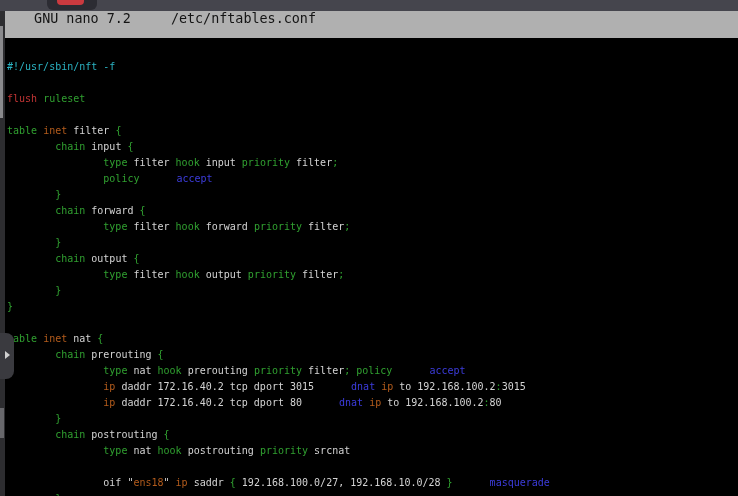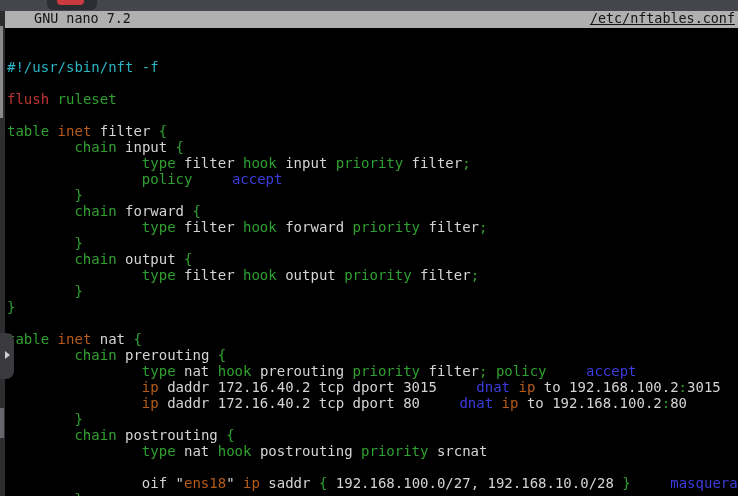--- a/index.html
+++ b/index.html
@@ -7,39 +7,39 @@
        font-family:"DejaVu Sans Mono","Liberation Mono",monospace;}
 
   
   .chrome{position:absolute;left:0;top:0;width:738px;height:11px;background:var(--chrome-bg);z-index:4;}
   .tab-notch{position:absolute;left:47px;top:0;width:50px;height:10px;background:var(--notch-bg);
              border-radius:0 0 6px 6px;}
   .red-pill{position:absolute;left:10px;top:0;width:27px;height:5px;background:var(--pill-bg);
             border-radius:0 0 4px 4px;}
 
   
-  .titlebar{position:absolute;left:5px;top:11px;right:0;height:17px;background:var(--titlebar-bg);
+  .titlebar{position:absolute;left:5px;top:11px;right:0;height:27px;background:var(--titlebar-bg);
             color:var(--titlebar-fg);font-size:13.4px;line-height:15px;z-index:3;
-            display:flex;justify-content:space-between;white-space:pre;}
+            display:flex;justify-content:flex-start;white-space:pre;gap:40px;}
   .titlebar .app{padding-left:13px;}
-  .titlebar .file{padding-right:3px;text-decoration:underline;}
+  .titlebar .file{padding-right:3px;}
 
   
   .left-strip{position:absolute;left:0;top:11px;width:5px;height:485px;background:var(--strip-bg);z-index:2;}
   .strip-thumb-top{position:absolute;left:0;top:15px;width:3px;height:92px;background:var(--strip-thumb-top);}
   .strip-thumb-low{position:absolute;left:0;top:397px;width:4px;height:30px;background:var(--strip-thumb-low);}
   .drawer-handle{position:absolute;left:0;top:333px;width:14px;height:46px;background:var(--handle-bg);
                  border-radius:0 8px 8px 0;z-index:5;}
   .drawer-arrow{position:absolute;left:5px;top:18px;width:0;height:0;
                 border-left:5px solid var(--handle-arrow);
                 border-top:4px solid transparent;border-bottom:4px solid transparent;}
 
   
   .editor{position:absolute;left:7px;top:27px;right:0;bottom:0;
-          font-size:14px;line-height:16px;white-space:pre;color:var(--tok-w);}
+          font-size:10px;line-height:16px;white-space:pre;color:var(--tok-w);}
   .line{min-height:16px;}
   .tok-c{color:var(--tok-c);} .tok-g{color:var(--tok-g);} .tok-r{color:var(--tok-r);}
   .tok-o{color:var(--tok-o);text-align:right;} .tok-b{color:var(--tok-b);margin-left:31px;} .tok-w{color:var(--tok-w);}
 </style>
 </head>
 <body>
 
 <div class="chrome">
   <div class="tab-notch">
     <div class="red-pill"></div>

